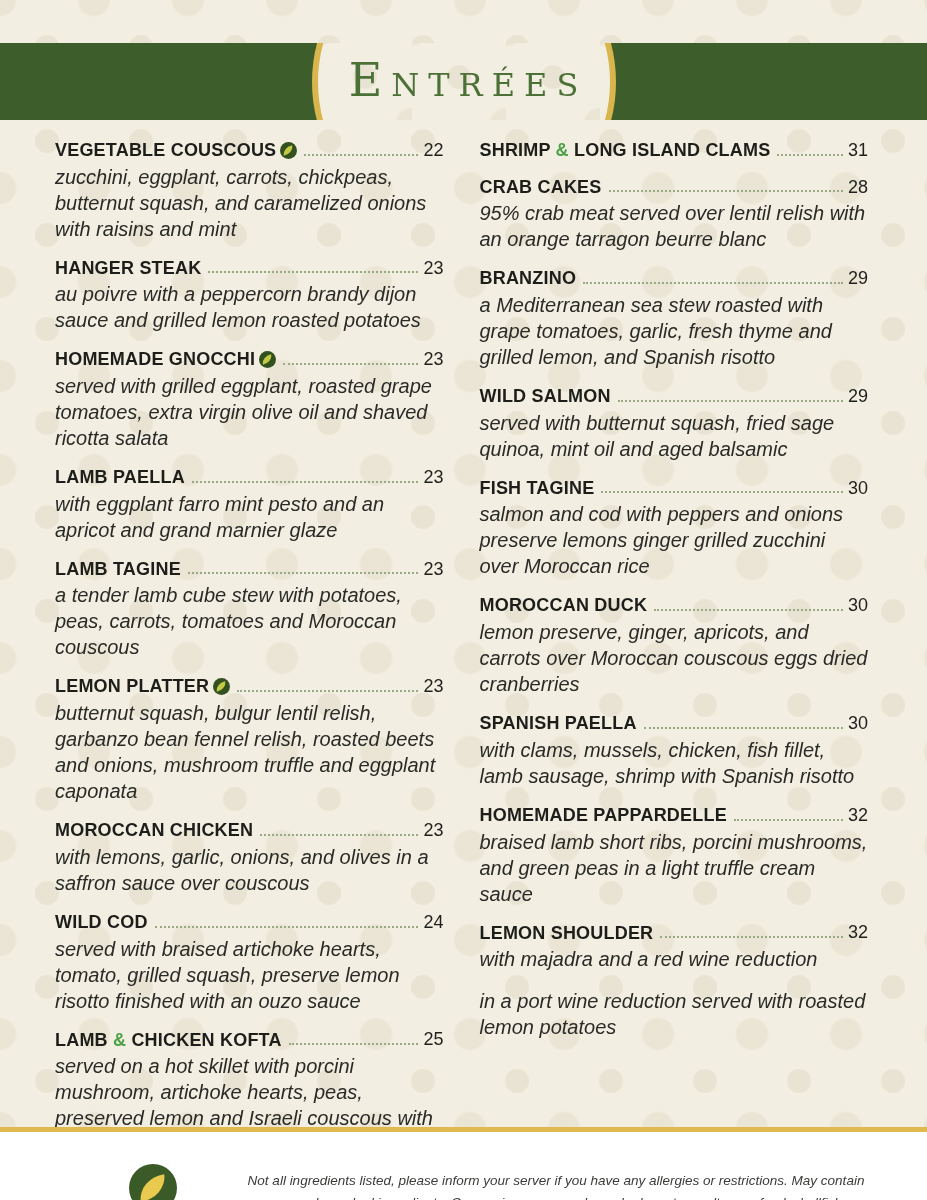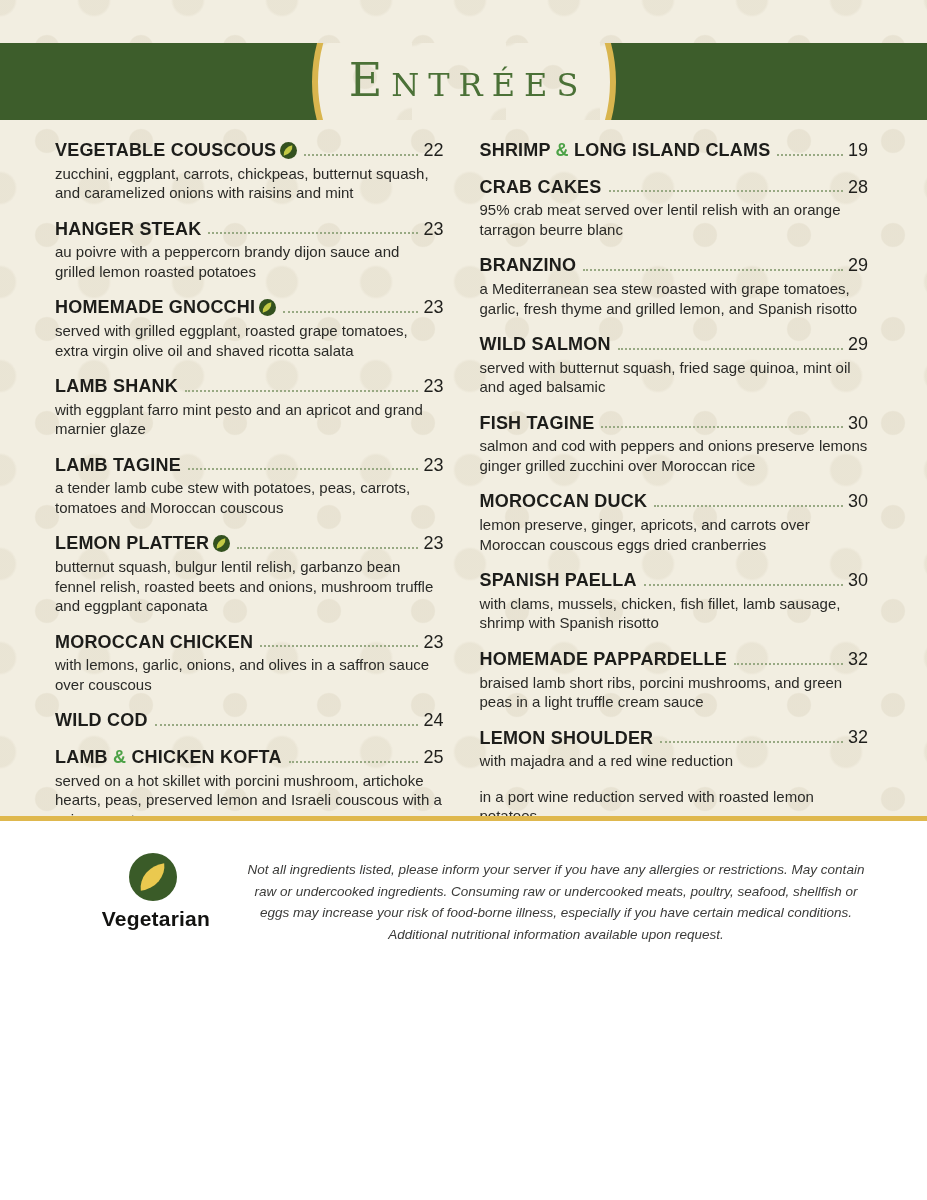--- a/index.html
+++ b/index.html
@@ -4,21 +4,21 @@
 <style>
   html,body{margin:0;padding:0;}
   body{
     width:927px;height:1200px;
     font-family:"Liberation Sans","DejaVu Sans",sans-serif;
     background:#ffffff;
     -webkit-font-smoothing:antialiased;
   }
   
   .page-top{
-    height:816px;box-sizing:border-box;
+    height:1127px;box-sizing:border-box;
     background-color:#f2eee1;
     background-image:
       radial-gradient(circle at 50% 50%, rgba(197,186,158,0.22) 17%, transparent 19%),
       radial-gradient(circle at 0% 0%, rgba(197,186,158,0.18) 11%, transparent 13%),
       radial-gradient(circle at 100% 0%, rgba(197,186,158,0.18) 11%, transparent 13%),
       radial-gradient(circle at 0% 100%, rgba(197,186,158,0.18) 11%, transparent 13%),
       radial-gradient(circle at 100% 100%, rgba(197,186,158,0.18) 11%, transparent 13%);
     background-size:94px 94px;
     overflow:hidden;
   }
@@ -73,21 +73,21 @@
   }
   .leader{
     flex:1;height:1px;margin:0 5px 5px 7px;
     border-bottom:2px dotted #98a983;
   }
   .item-price{
     font-size:18px;color:#1f1f1c;line-height:1.1;white-space:nowrap;
   }
   .item-desc{
     margin:3px 0 0 0;
-    font-size:15px;line-height:1.3;color:#2a2a27;
+    font-size:20px;line-height:1.3;color:#2a2a27;font-style:italic;
   }
   
   .gold-divider{height:5px;background:#dfb84e;}
   
   .footer{
     height:152px;box-sizing:border-box;background:#ffffff;
     display:flex;align-items:flex-start;
     padding:32px 60px 0 95px;
   }
   .veg-legend{width:115px;text-align:right;flex:none;}
@@ -141,21 +141,21 @@
         <div class="item">
           <div class="item-head">
             <span class="item-name">HOMEMADE GNOCCHI<span class="veg-badge"><span class="leaf"></span></span></span>
             <span class="leader"></span>
             <span class="item-price">23</span>
           </div>
           <p class="item-desc">served with grilled eggplant, roasted grape tomatoes, extra virgin olive oil and shaved ricotta salata</p>
         </div>
         <div class="item">
           <div class="item-head">
-            <span class="item-name">LAMB SHANK</span>
+            <span class="item-name">LAMB PAELLA</span>
             <span class="leader"></span>
             <span class="item-price">23</span>
           </div>
           <p class="item-desc">with eggplant farro mint pesto and an apricot and grand marnier glaze</p>
         </div>
         <div class="item">
           <div class="item-head">
             <span class="item-name">LAMB TAGINE</span>
             <span class="leader"></span>
             <span class="item-price">23</span>
@@ -177,36 +177,37 @@
             <span class="item-price">23</span>
           </div>
           <p class="item-desc">with lemons, garlic, onions, and olives in a saffron sauce over couscous</p>
         </div>
         <div class="item">
           <div class="item-head">
             <span class="item-name">WILD COD</span>
             <span class="leader"></span>
             <span class="item-price">24</span>
           </div>
+          <p class="item-desc">served with braised artichoke hearts, tomato, grilled squash, preserve lemon risotto finished with an ouzo sauce</p>
         </div>
         <div class="item">
           <div class="item-head">
             <span class="item-name">LAMB <span class="amp">&amp;</span> CHICKEN KOFTA</span>
             <span class="leader"></span>
             <span class="item-price">25</span>
           </div>
           <p class="item-desc">served on a hot skillet with porcini mushroom, artichoke hearts, peas, preserved lemon and Israeli couscous with a spicy yogurt sauce</p>
         </div>
       </div>
     <div class="col" id="col-right">
         <div class="item">
           <div class="item-head">
             <span class="item-name">SHRIMP <span class="amp">&amp;</span> LONG ISLAND CLAMS</span>
             <span class="leader"></span>
-            <span class="item-price">19</span>
+            <span class="item-price">31</span>
           </div>
         </div>
         <div class="item">
           <div class="item-head">
             <span class="item-name">CRAB CAKES</span>
             <span class="leader"></span>
             <span class="item-price">28</span>
           </div>
           <p class="item-desc">95% crab meat served over lentil relish with an orange tarragon beurre blanc</p>
         </div>

